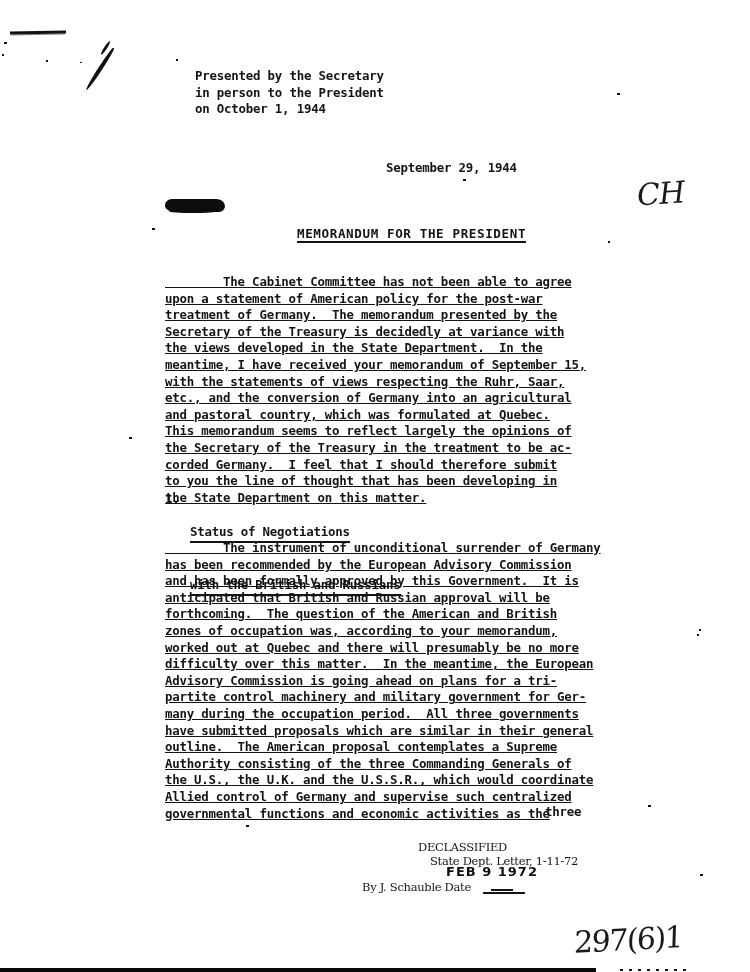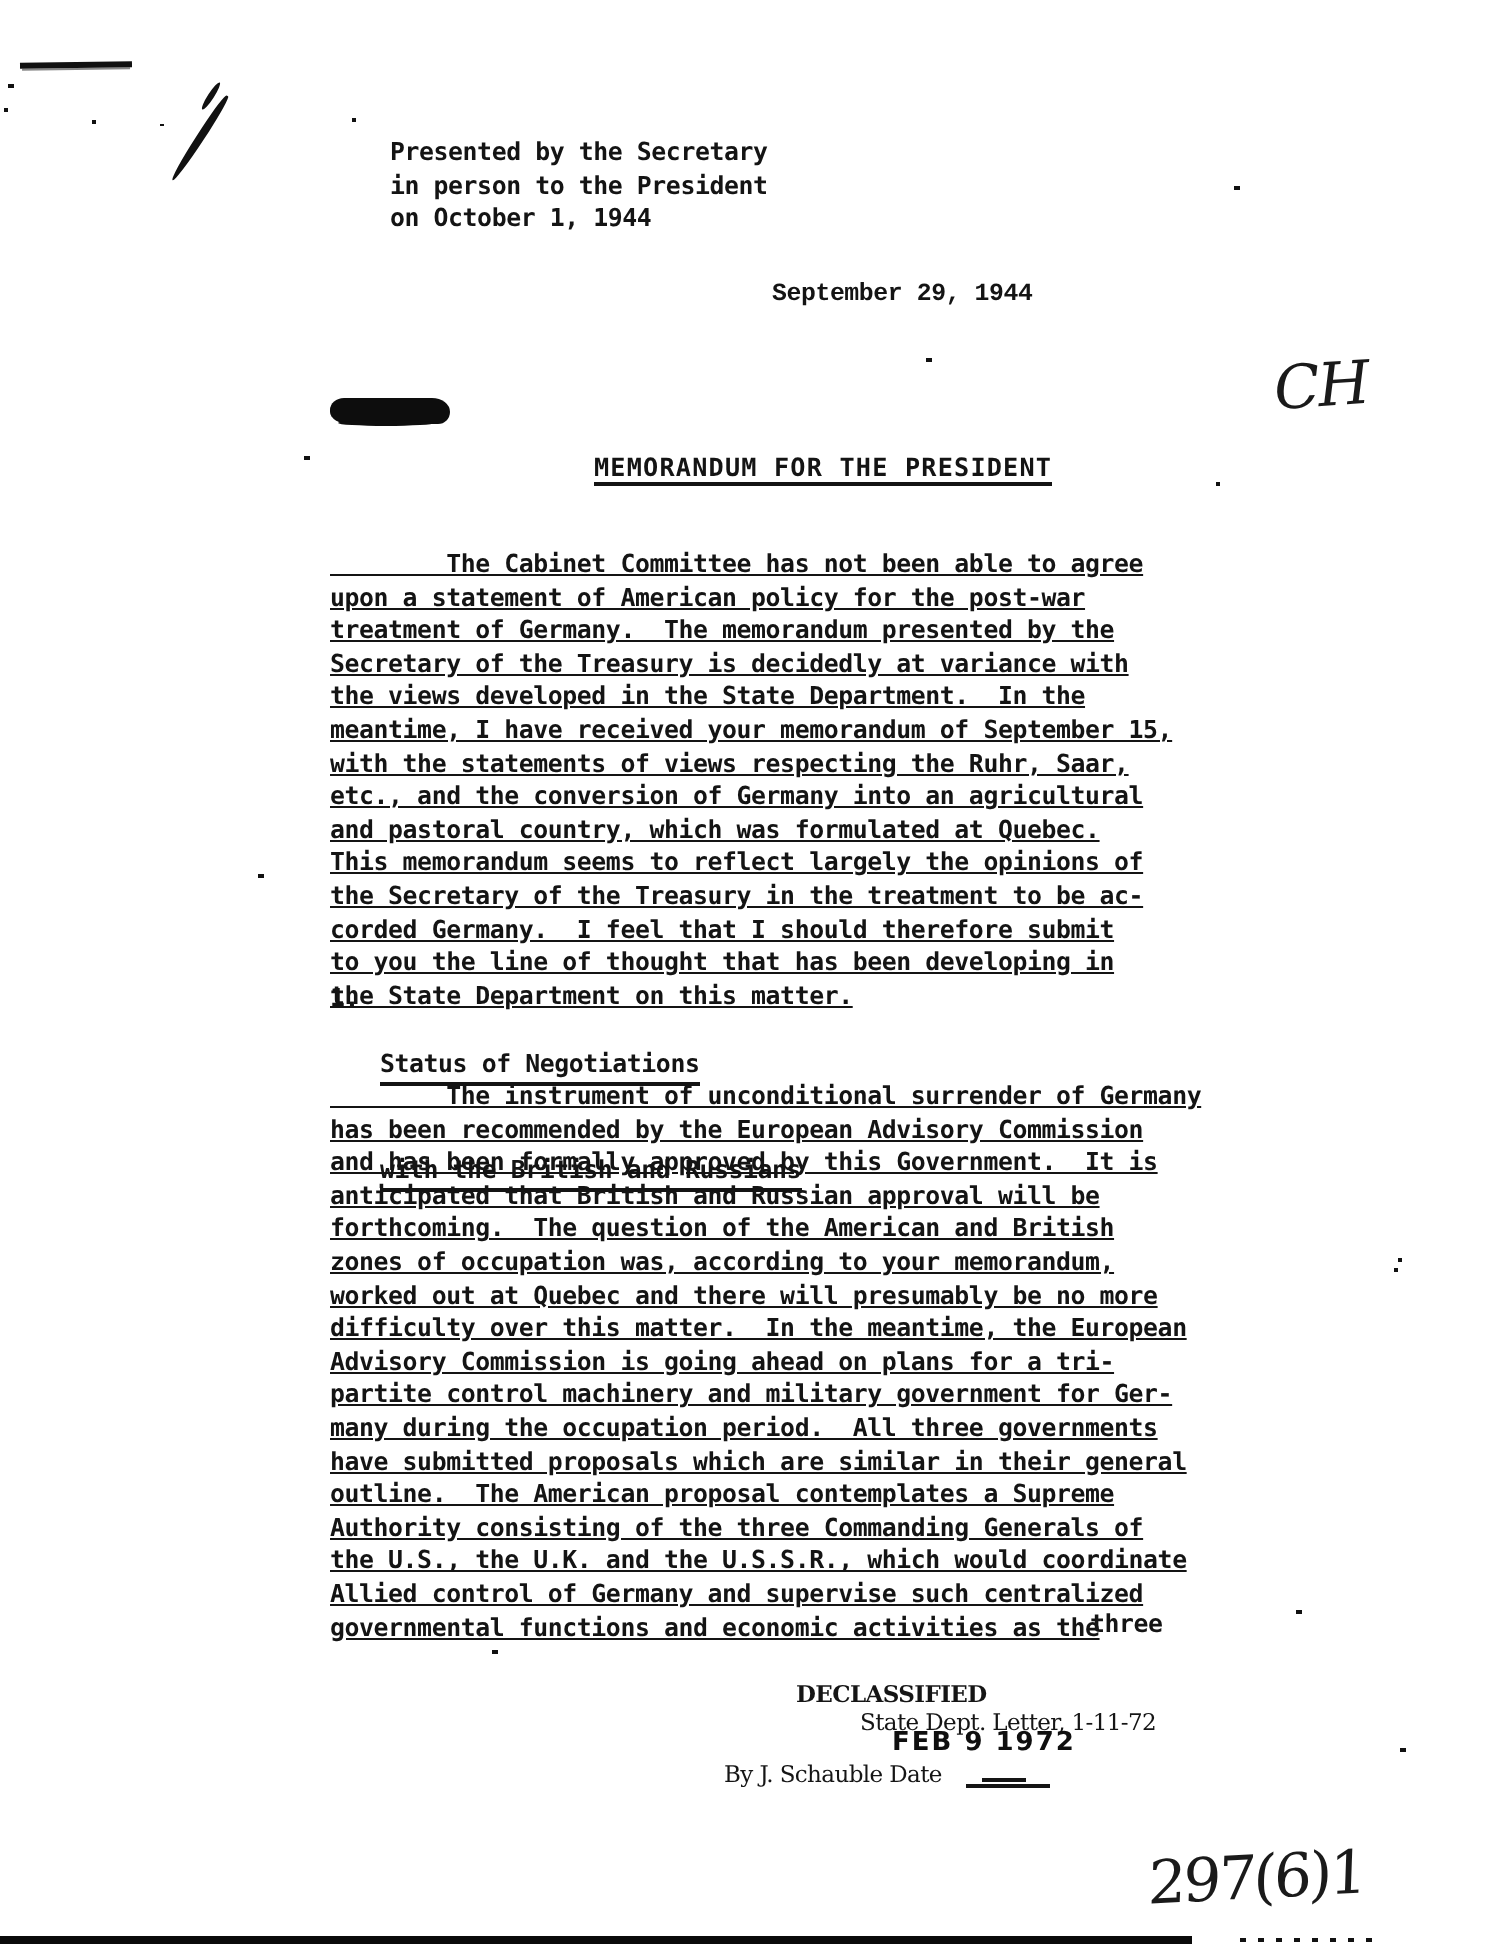--- a/index.html
+++ b/index.html
@@ -95,23 +95,22 @@
   }
 
   #header-note {
     left: 165px; top: 68px;
     font-size: 12.4px;
     line-height: 16.6px;
     margin-left: 30px;
   }
 
   #date-line {
-    left: 386px; top: 140px;
-    font-size: 12.4px;
-    font-family: Liberation Mono, monospace;
+    left: 386px; top: 160px;
+    font-size: 12.4px;
   }
 
   
   #handwritten-ch {
     position: absolute;
     left: 637px; top: 176px;
     font-family: "DejaVu Serif", serif;
     font-size: 30px;
     font-style: italic;
     color: #1a1a1a;
@@ -181,23 +180,23 @@
   
   #declass-stamp {
     position: absolute;
     left: 362px; top: 840px;
     width: 250px;
     font-family: "DejaVu Serif", serif;
     color: #151515;
   }
   #declass-title {
     position: absolute;
-    left: 36px; top: 0px;
+    left: 56px; top: 0px;
     font-size: 11.5px;
-    font-weight: bold;
+    font-weight: normal;
     letter-spacing: -0.3px;
   }
   #declass-letter {
     position: absolute;
     left: 20px; top: 14px;
     font-size: 11.5px;
     letter-spacing: -0.3px;
     margin-left: 48px;
   }
   #declass-by {

